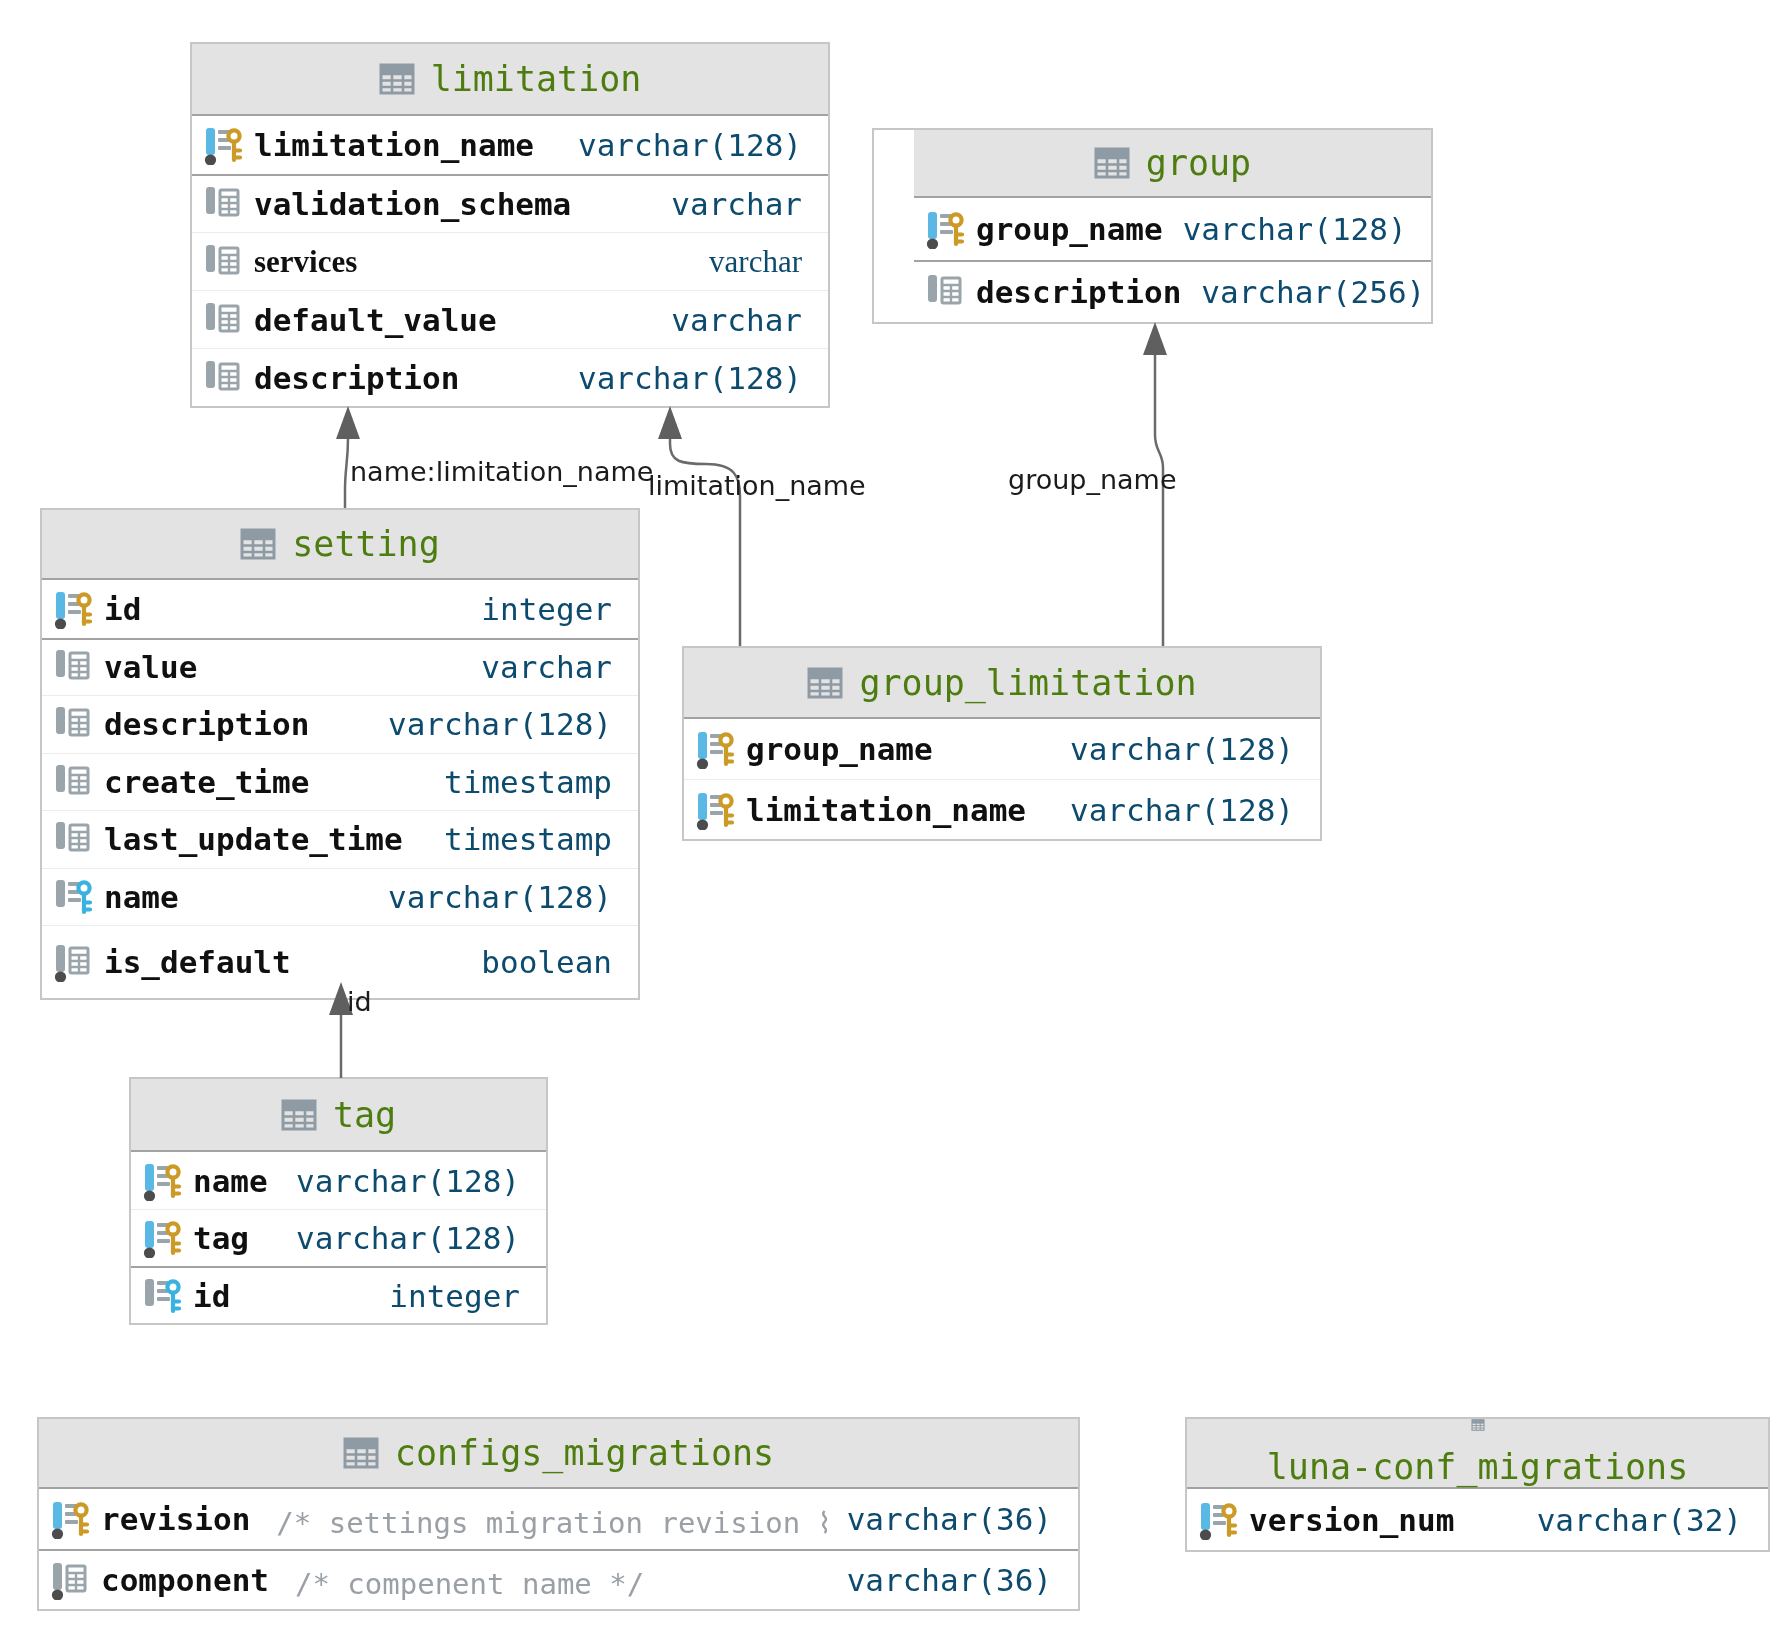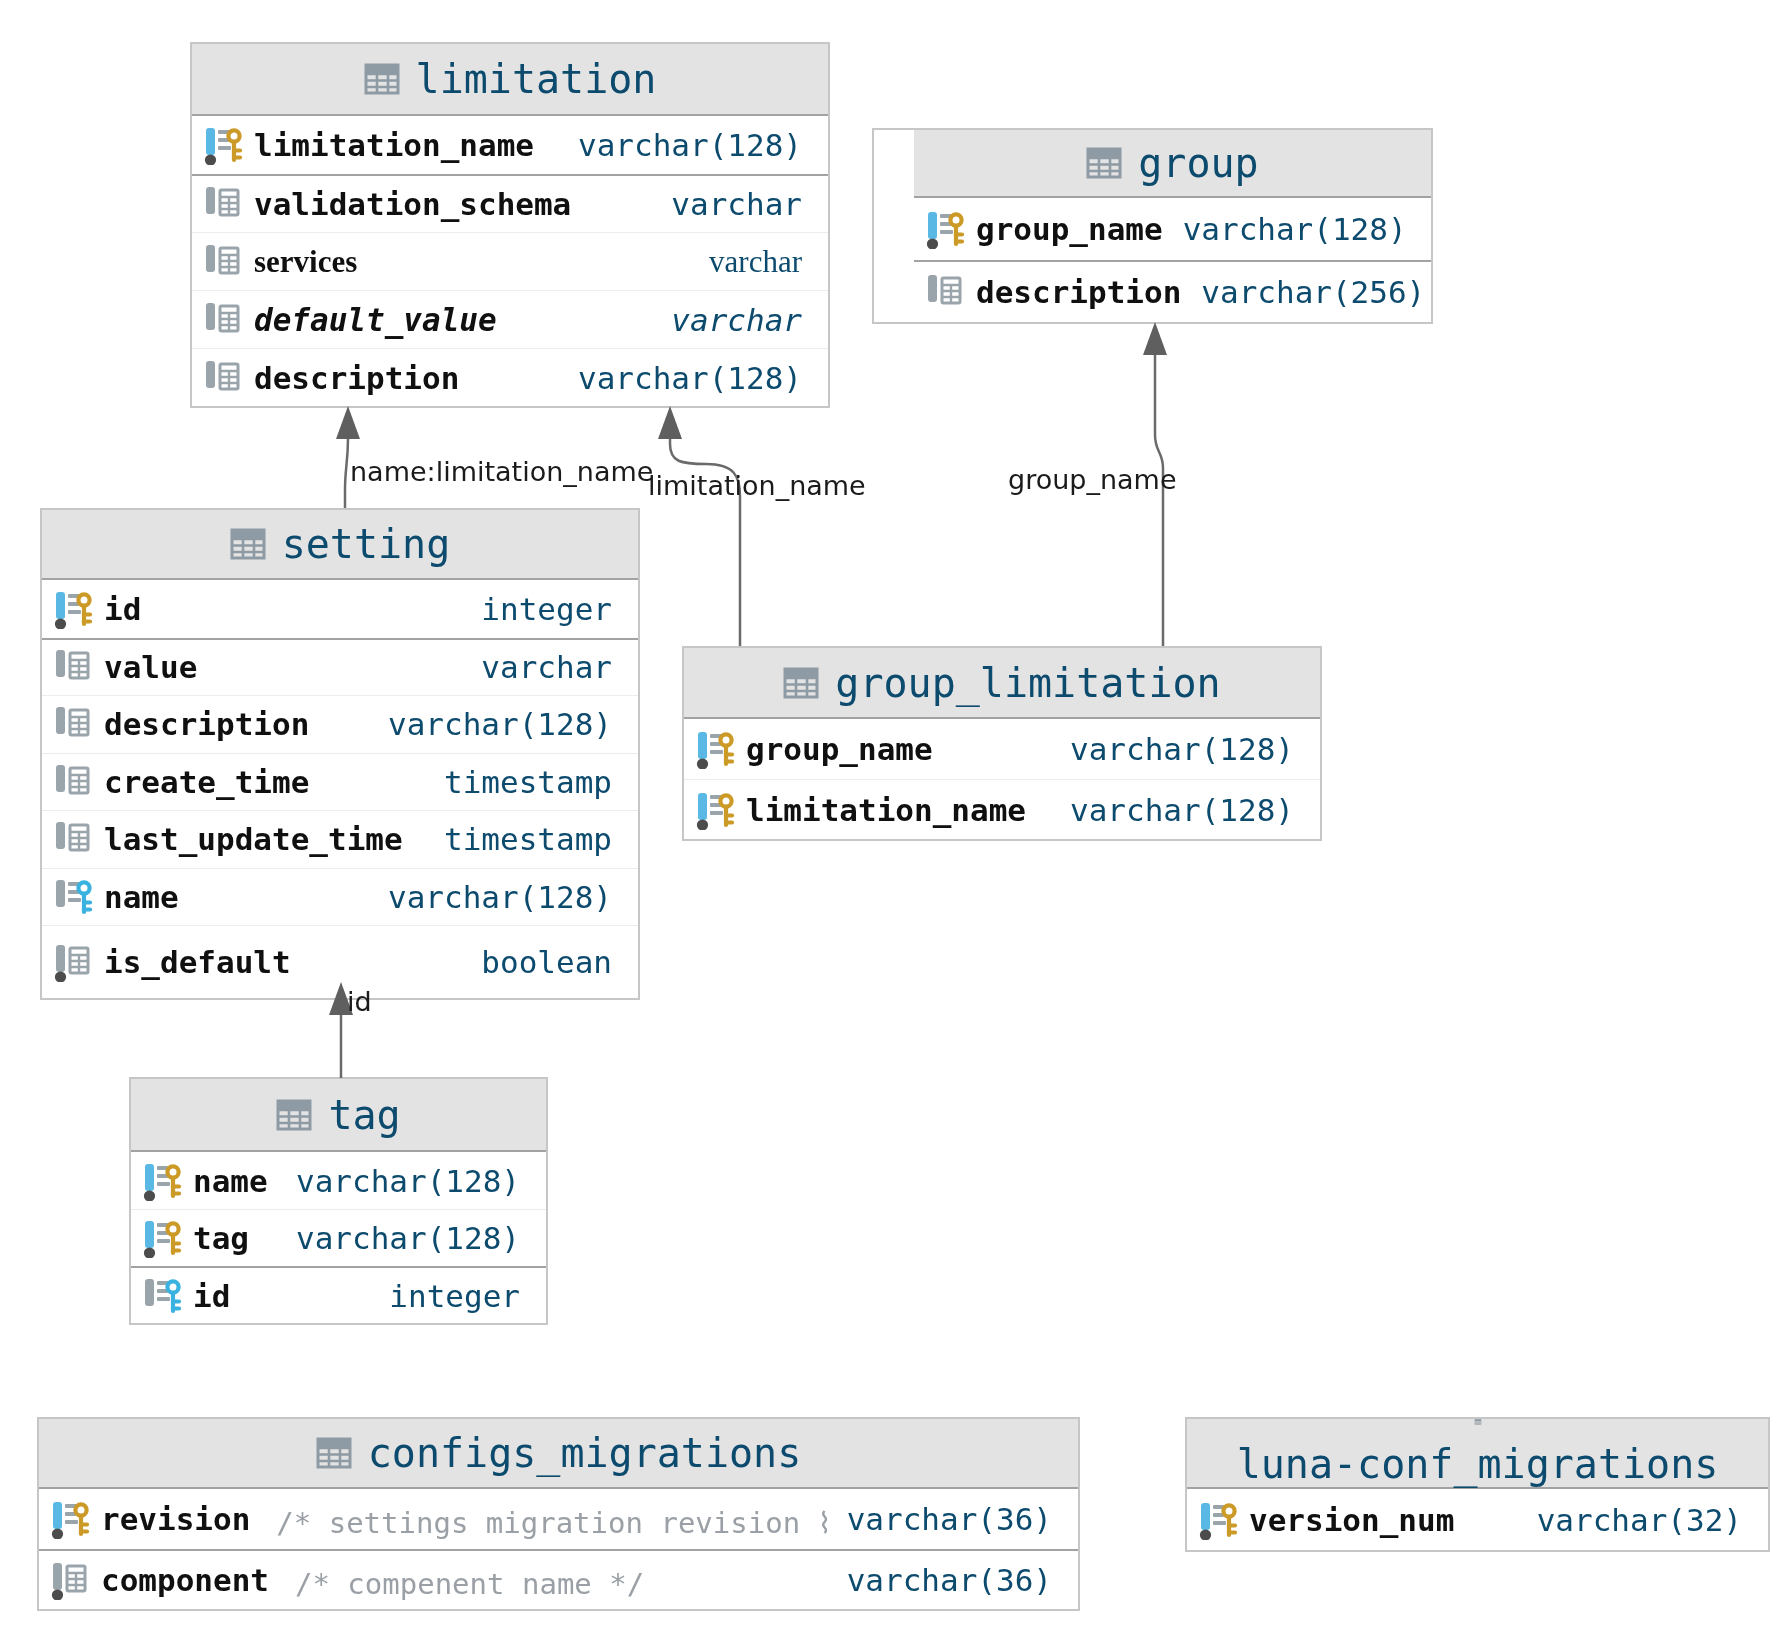--- a/index.html
+++ b/index.html
@@ -1,21 +1,21 @@
 <!DOCTYPE html>
 <html><head>
 <meta charset="utf-8">
 <style>
   html,body{margin:0;padding:0;background:#ffffff;}
   #canvas{position:relative;width:1786px;height:1650px;background:#ffffff;overflow:hidden;
           font-family:"DejaVu Sans Mono","Liberation Mono",monospace;}
   .tbl{position:absolute;background:#ffffff;border:2px solid #c6c6c6;box-sizing:border-box;}
   .tbl-header{background:#e3e3e3;border-bottom:2px solid #a2a2a2;display:flex;align-items:center;
               justify-content:center;gap:16px;box-sizing:border-box;}
-  .tbl-title{font-size:40px;color:#0c4a6e;white-space:nowrap;}
+  .tbl-title{font-size:35px;color:#4d7c0f;white-space:nowrap;}
   .row{display:flex;align-items:center;box-sizing:border-box;padding:0 26px 0 12px;background:#fff;}
   .row.sep-light{border-top:1px solid #ececec;}
   .row.sep-strong{border-top:2px solid #a2a2a2;}
   .col-icon{flex:0 0 auto;display:flex;align-items:center;}
   .col-name{font-weight:bold;font-size:31px;color:#101010;margin-left:10px;white-space:nowrap;}
   .col-comment{margin-left:26px;font-size:29px;color:#9aa0a6;white-space:nowrap;overflow:hidden;flex-shrink:1;margin-top:8px;}
   .col-type{margin-left:auto;font-size:31px;color:#0c4a6e;white-space:nowrap;padding-left:20px;}
   .rel-label{position:absolute;font-family:"DejaVu Sans","Liberation Sans",sans-serif;
              font-size:27px;color:#1b1b1b;white-space:nowrap;}
   svg.overlay{position:absolute;left:0;top:0;pointer-events:none;}
@@ -75,21 +75,21 @@
             <rect x="2" y="3" width="9" height="27" rx="3" fill="#9aa4ab"></rect>
             <g stroke="#9aa4ab" fill="none" stroke-width="3">
               <rect x="16" y="6" width="18" height="25" rx="1.5"></rect>
               <path d="M16 13 H34 M16 19 H34 M16 25 H34 M25 13 V31" stroke-width="2.4"></path>
             </g>
           </svg>
         </span>
         <span class="col-name">services</span>
         <span class="col-type">varchar</span>
       </div>
-      <div class="row sep-light" style="height: 58px; font-style: italic;">
+      <div class="row sep-light" style="height: 58px;">
         <span class="col-icon">
           <svg width="40" height="40" viewBox="0 0 40 40">
             <rect x="2" y="3" width="9" height="27" rx="3" fill="#9aa4ab"></rect>
             <g stroke="#9aa4ab" fill="none" stroke-width="3">
               <rect x="16" y="6" width="18" height="25" rx="1.5"></rect>
               <path d="M16 13 H34 M16 19 H34 M16 25 H34 M25 13 V31" stroke-width="2.4"></path>
             </g>
           </svg>
         </span>
         <span class="col-name">default_value</span>

